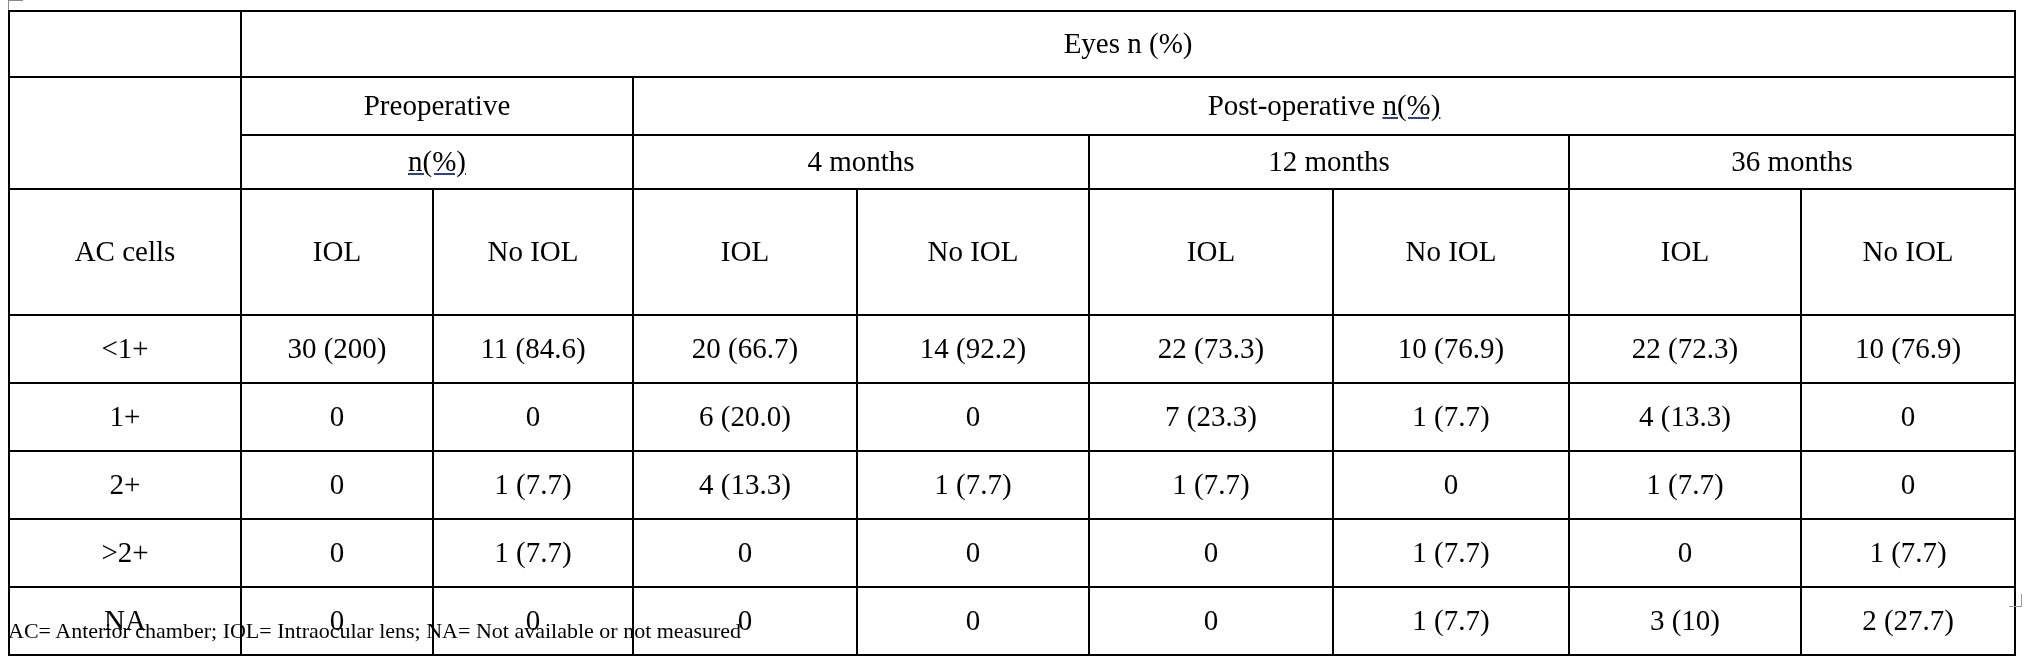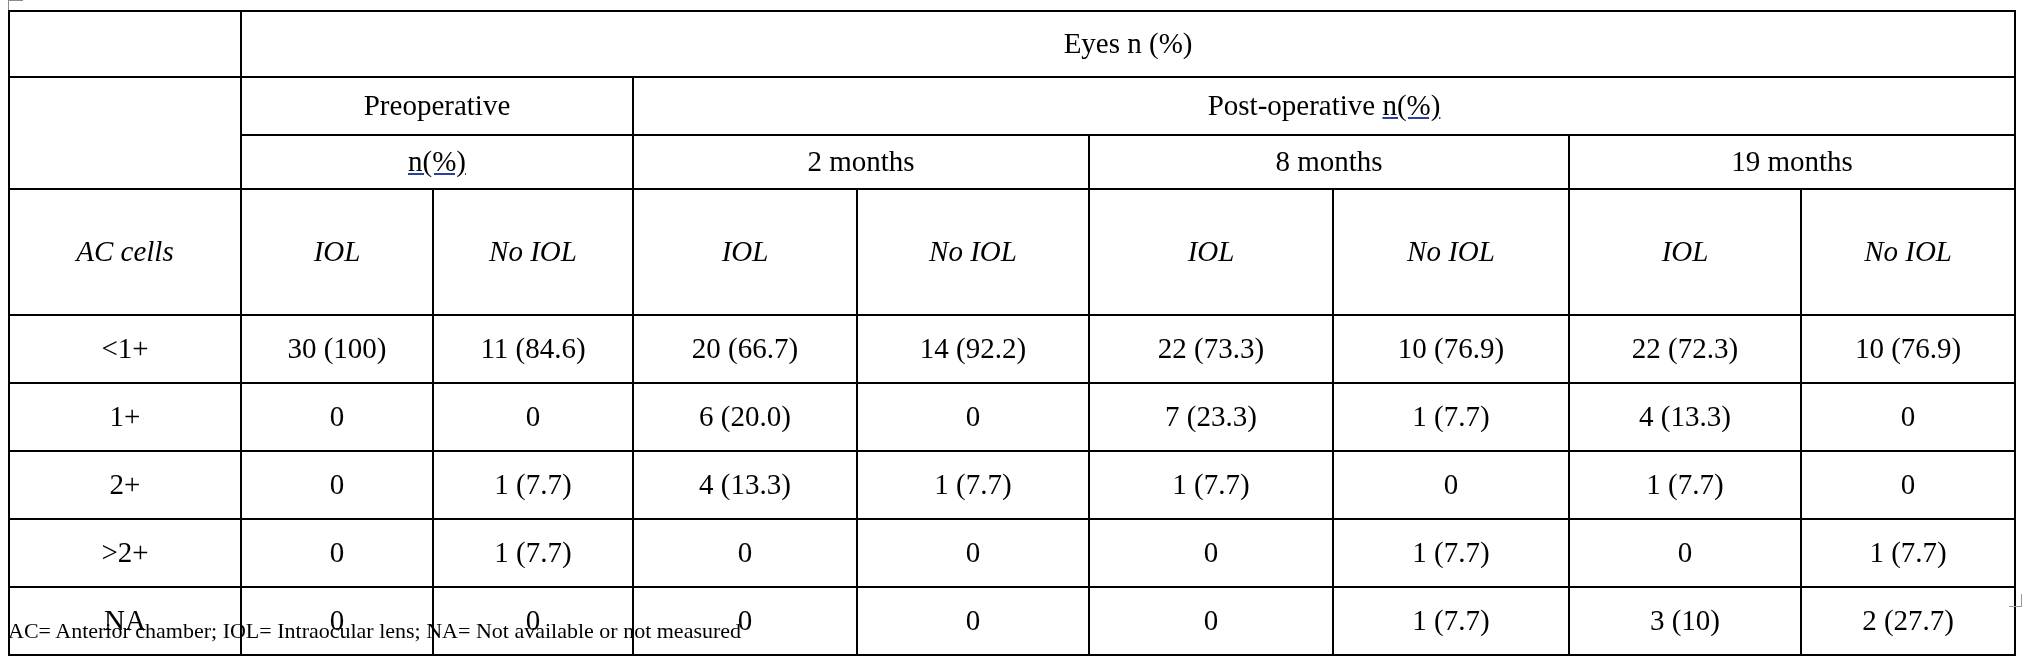--- a/index.html
+++ b/index.html
@@ -43,21 +43,21 @@
   }
   .hdr-bold {
     font-weight: bold;
   }
   .cell-blank {
     border: 2px solid #000000;
   }
   .eyes-row td { height: 56px; }
   .sub-row td { height: 48px; margin-left: 45px; }
   .months-row td { height: 44px; }
-  .label-row td { height: 116px; vertical-align: top; padding-top: 6px; font-style: italic; }
+  .label-row td { height: 116px; vertical-align: top; padding-top: 6px; }
   .data-row td { height: 58px; }
   .underline-blue {
     text-decoration: underline;
     text-decoration-color: #2b3fa0;
   }
   .footnote {
     position: absolute;
     left: 8px;
     top: 618px;
     font-size: 22px;
@@ -109,39 +109,39 @@
           <td class="cell-blank"></td>
           <td colspan="8" class="hdr-bold">Eyes n (%)</td>
         </tr>
         <tr class="sub-row">
           <td class="cell-blank" rowspan="2"></td>
           <td colspan="2" class="hdr-bold">Preoperative</td>
           <td colspan="6" class="hdr-bold">Post-operative <span class="underline-blue">n(%)</span></td>
         </tr>
         <tr class="months-row">
           <td colspan="2" class="hdr-bold"><span class="underline-blue">n(%)</span></td>
-          <td colspan="2" class="hdr-bold">2 months</td>
-          <td colspan="2" class="hdr-bold">8 months</td>
-          <td colspan="2" class="hdr-bold">19 months</td>
+          <td colspan="2" class="hdr-bold">4 months</td>
+          <td colspan="2" class="hdr-bold">12 months</td>
+          <td colspan="2" class="hdr-bold">36 months</td>
         </tr>
         <tr class="label-row">
           <td class="hdr-bold">AC cells</td>
           <td>IOL</td>
           <td>No IOL</td>
           <td>IOL</td>
           <td>No IOL</td>
           <td>IOL</td>
           <td>No IOL</td>
           <td>IOL</td>
           <td>No IOL</td>
         </tr>
 
         <tr class="data-row">
           <td>&lt;1+</td>
-          <td>30 (100)</td>
+          <td>30 (200)</td>
           <td>11 (84.6)</td>
           <td>20 (66.7)</td>
           <td>14 (92.2)</td>
           <td>22 (73.3)</td>
           <td>10 (76.9)</td>
           <td>22 (72.3)</td>
           <td>10 (76.9)</td>
         </tr>
         <tr class="data-row">
           <td>1+</td>

